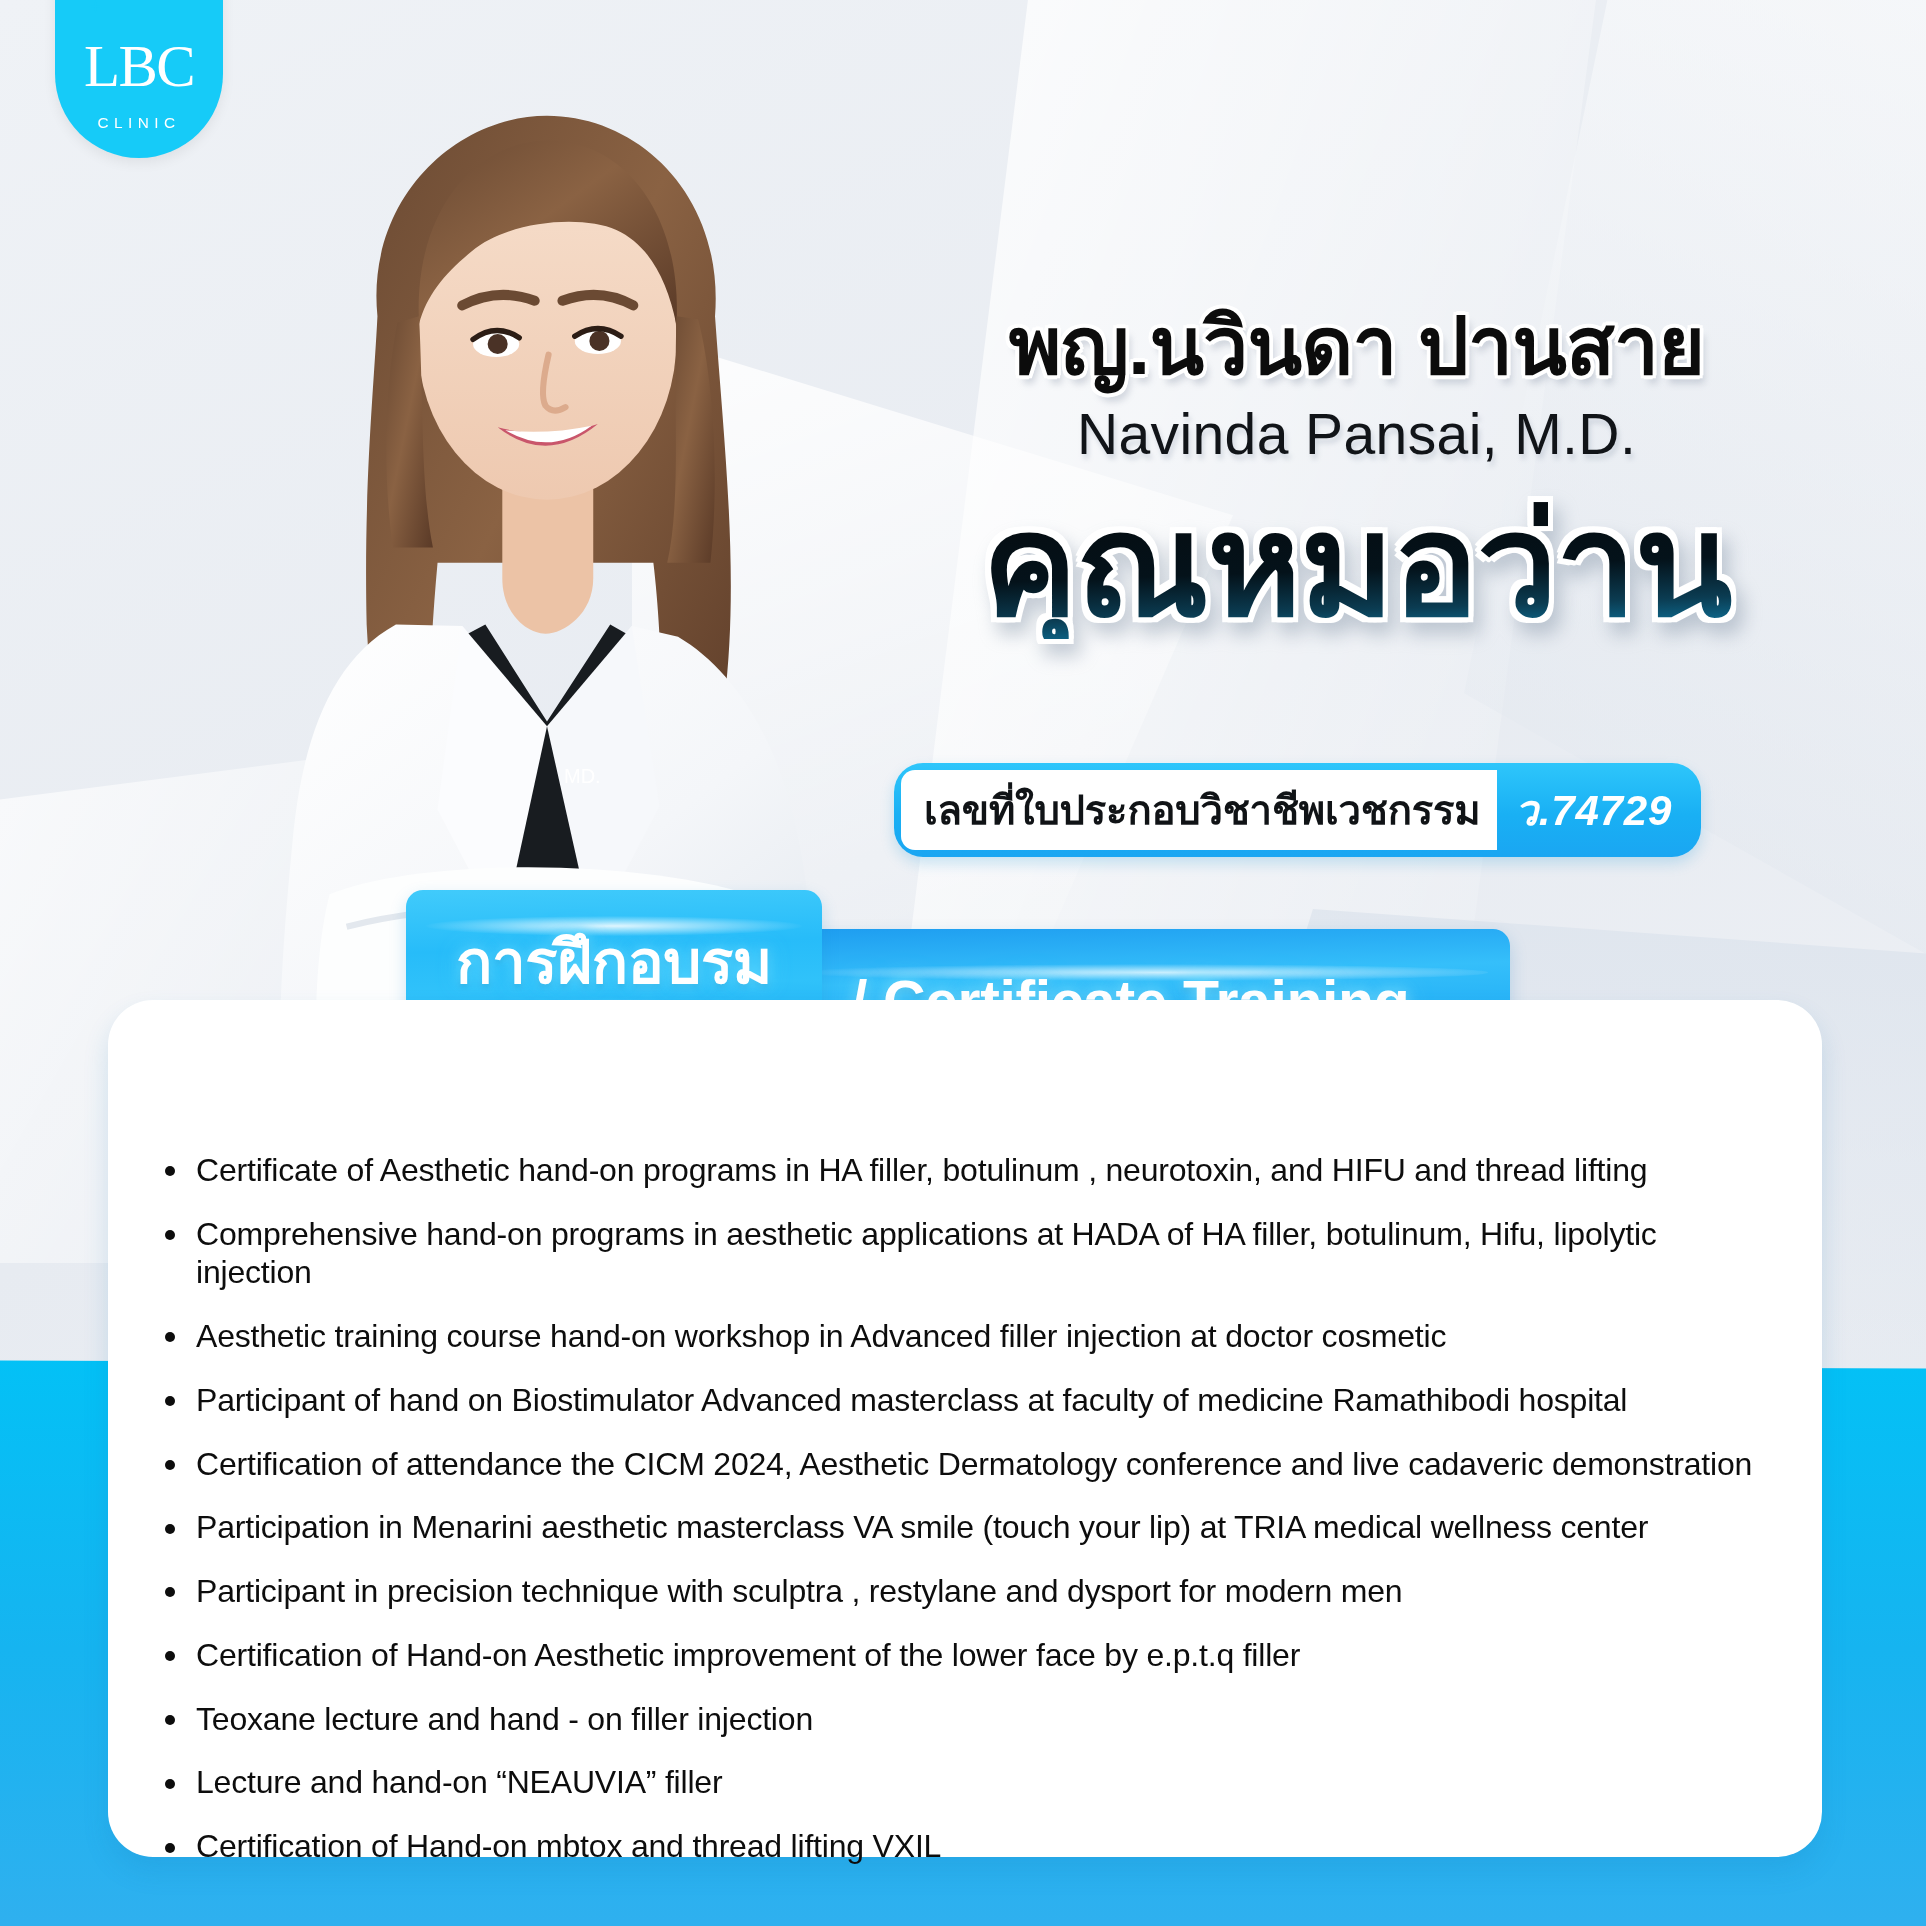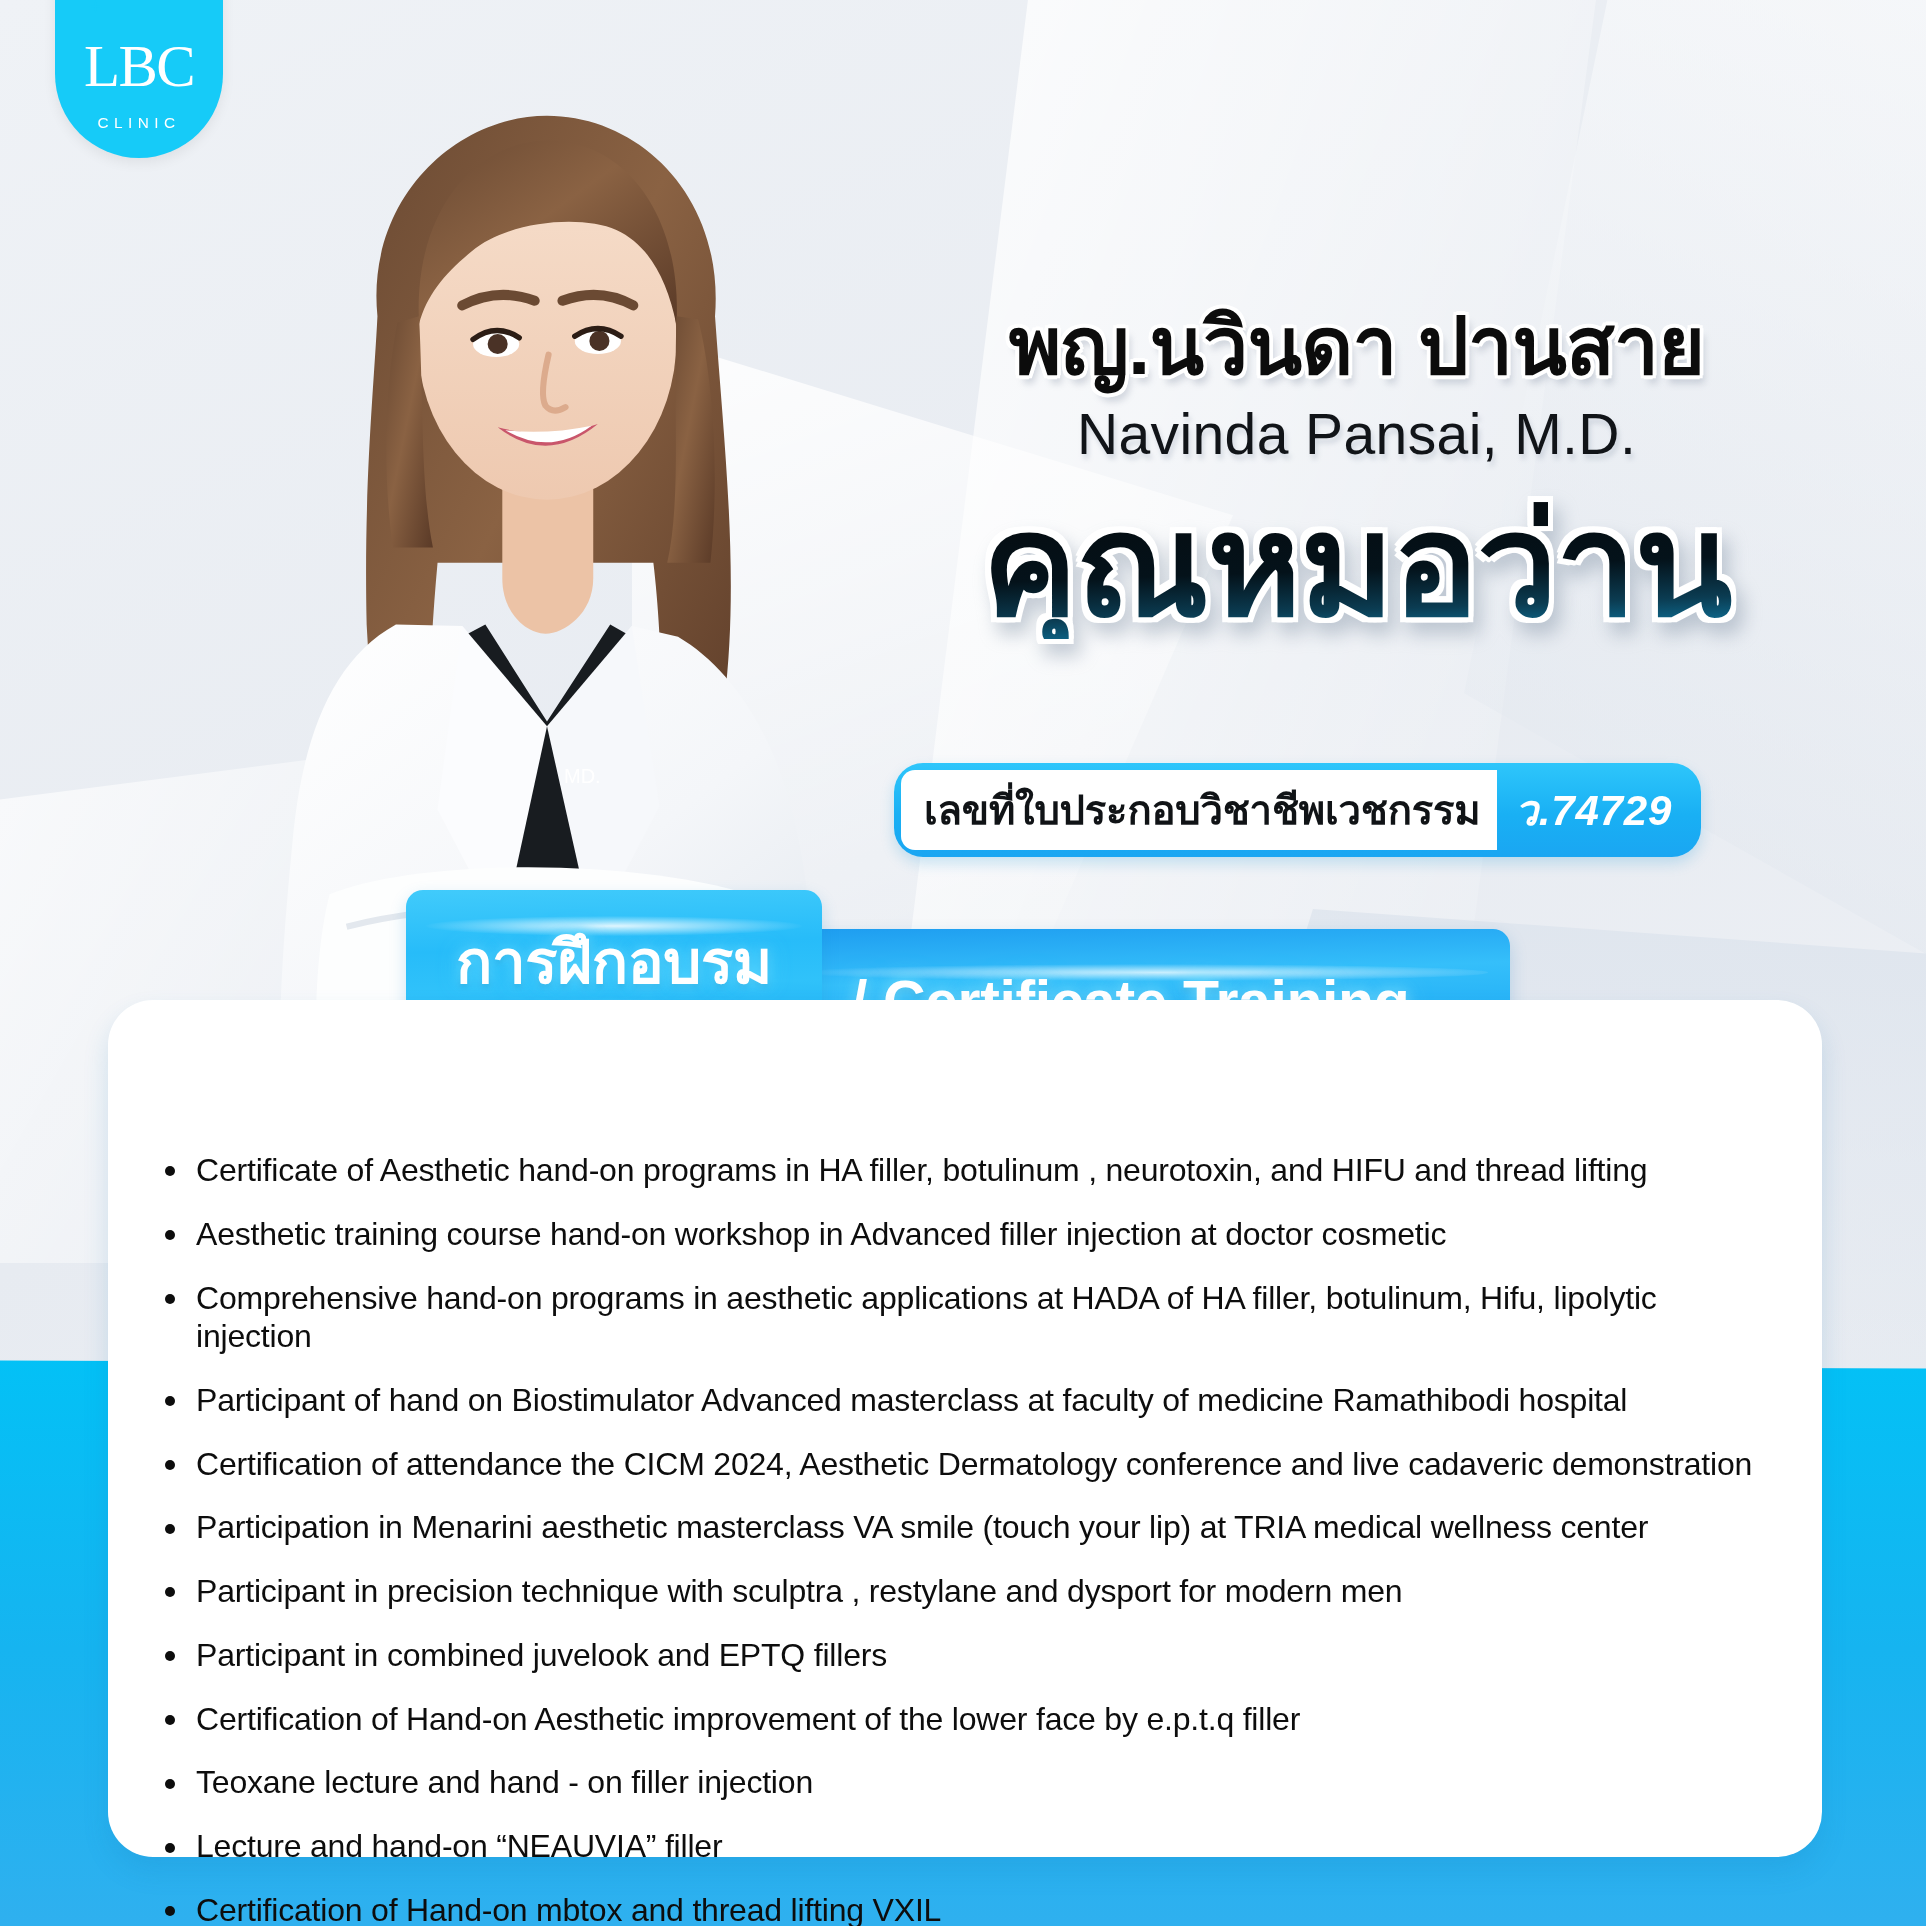--- a/index.html
+++ b/index.html
@@ -404,27 +404,26 @@
 
   <div class="banner-th">
     <div class="banner-th-sheen"></div>
     <div class="banner-th-sheen2"></div>
     <div class="banner-th-text">การฝึกอบรม</div>
   </div>
 
   <div class="card">
     <ul class="cert-list">
         <li class="cert-item">Certificate of Aesthetic  hand-on programs in HA filler, botulinum , neurotoxin, and HIFU and thread lifting</li>
+        <li class="cert-item">Comprehensive hand-on programs in aesthetic applications at HADA of HA filler, botulinum, Hifu, lipolytic injection</li>
         <li class="cert-item">Aesthetic training course hand-on workshop in Advanced filler injection at doctor cosmetic</li>
-        <li class="cert-item">Comprehensive hand-on programs in aesthetic applications at HADA of HA filler, botulinum, Hifu, lipolytic injection</li>
         <li class="cert-item">Participant of hand on Biostimulator Advanced masterclass at faculty of medicine Ramathibodi hospital</li>
         <li class="cert-item">Certification of attendance the CICM 2024, Aesthetic Dermatology conference and live cadaveric demonstration</li>
         <li class="cert-item">Participation in Menarini aesthetic masterclass VA smile (touch your lip)  at TRIA medical wellness center</li>
         <li class="cert-item">Participant in precision technique with sculptra , restylane and dysport for modern men</li>
-        <li class="cert-item">Participant in combined juvelook and EPTQ fillers</li>
         <li class="cert-item">Certification of Hand-on Aesthetic improvement of the lower face by e.p.t.q filler</li>
         <li class="cert-item">Teoxane lecture and hand - on filler injection</li>
         <li class="cert-item">Lecture and hand-on “NEAUVIA” filler</li>
         <li class="cert-item">Certification of Hand-on mbtox and thread lifting VXIL</li>
       </ul>
   </div>
 
 </div>
 
 

